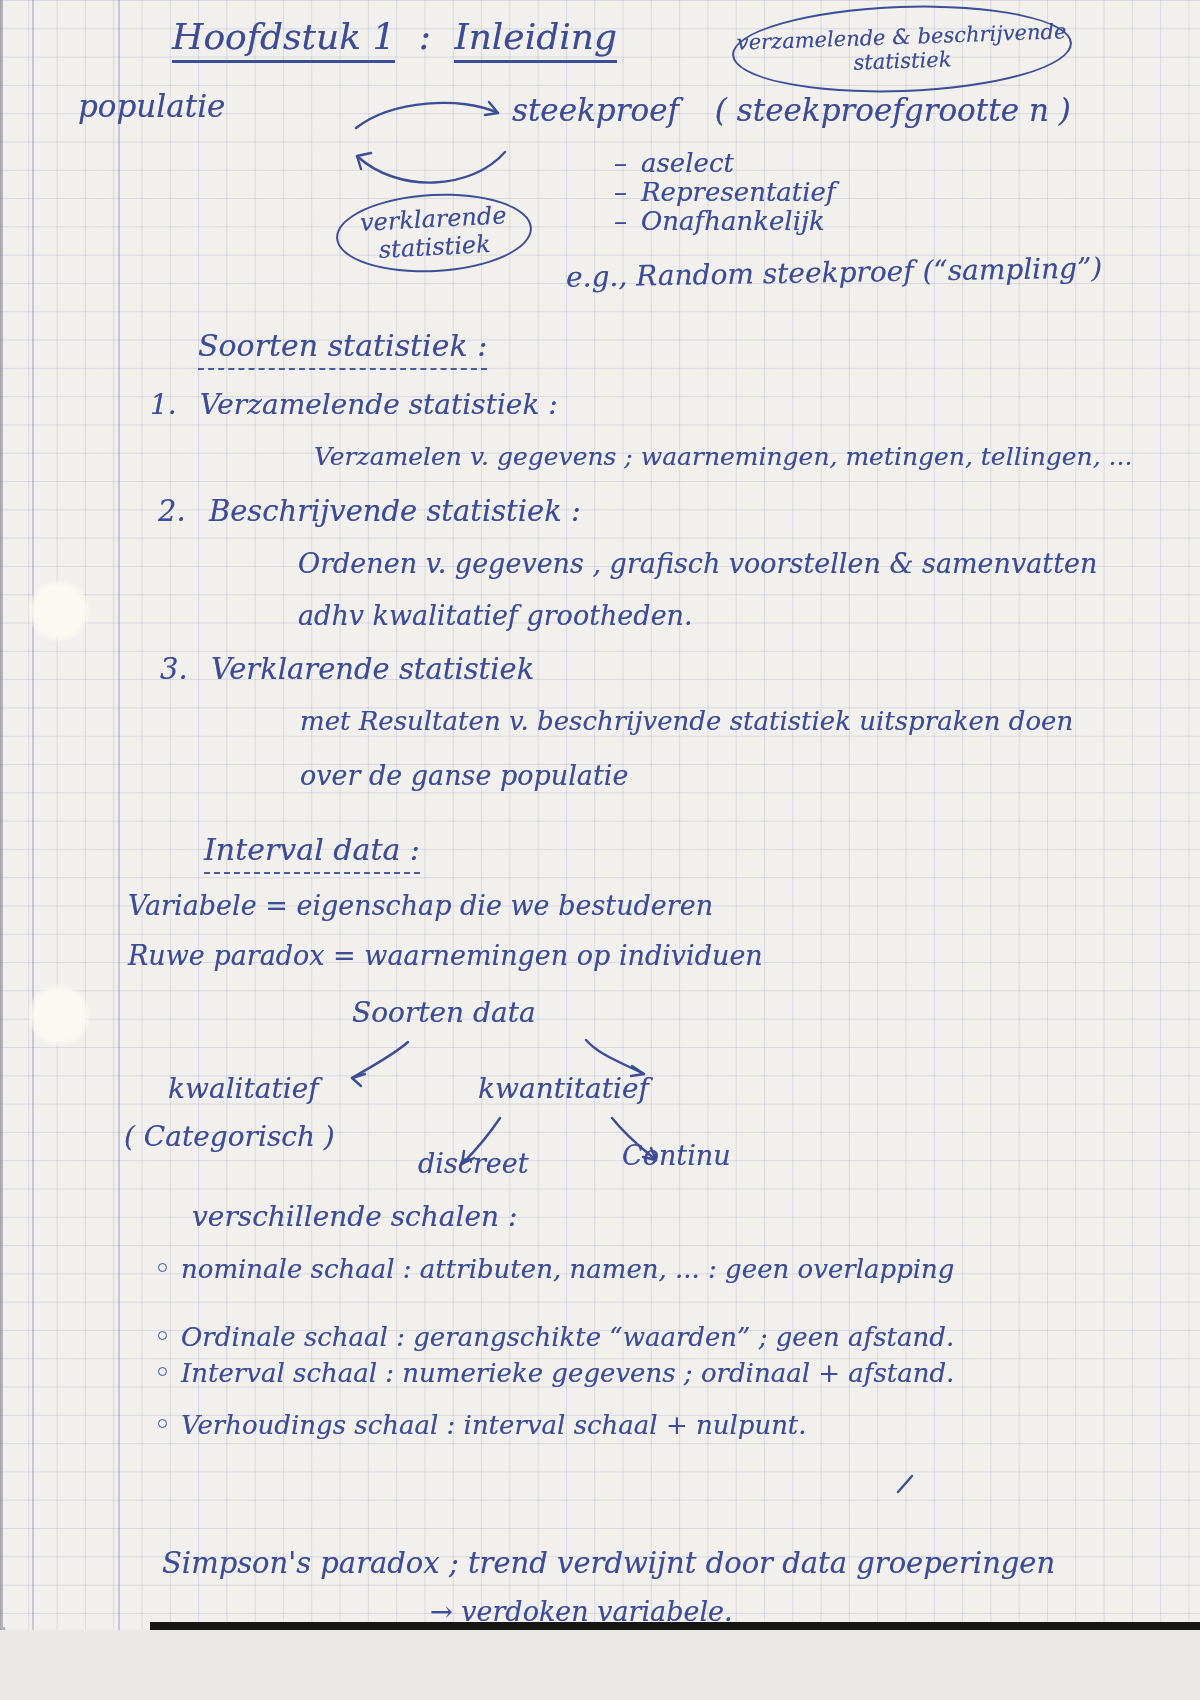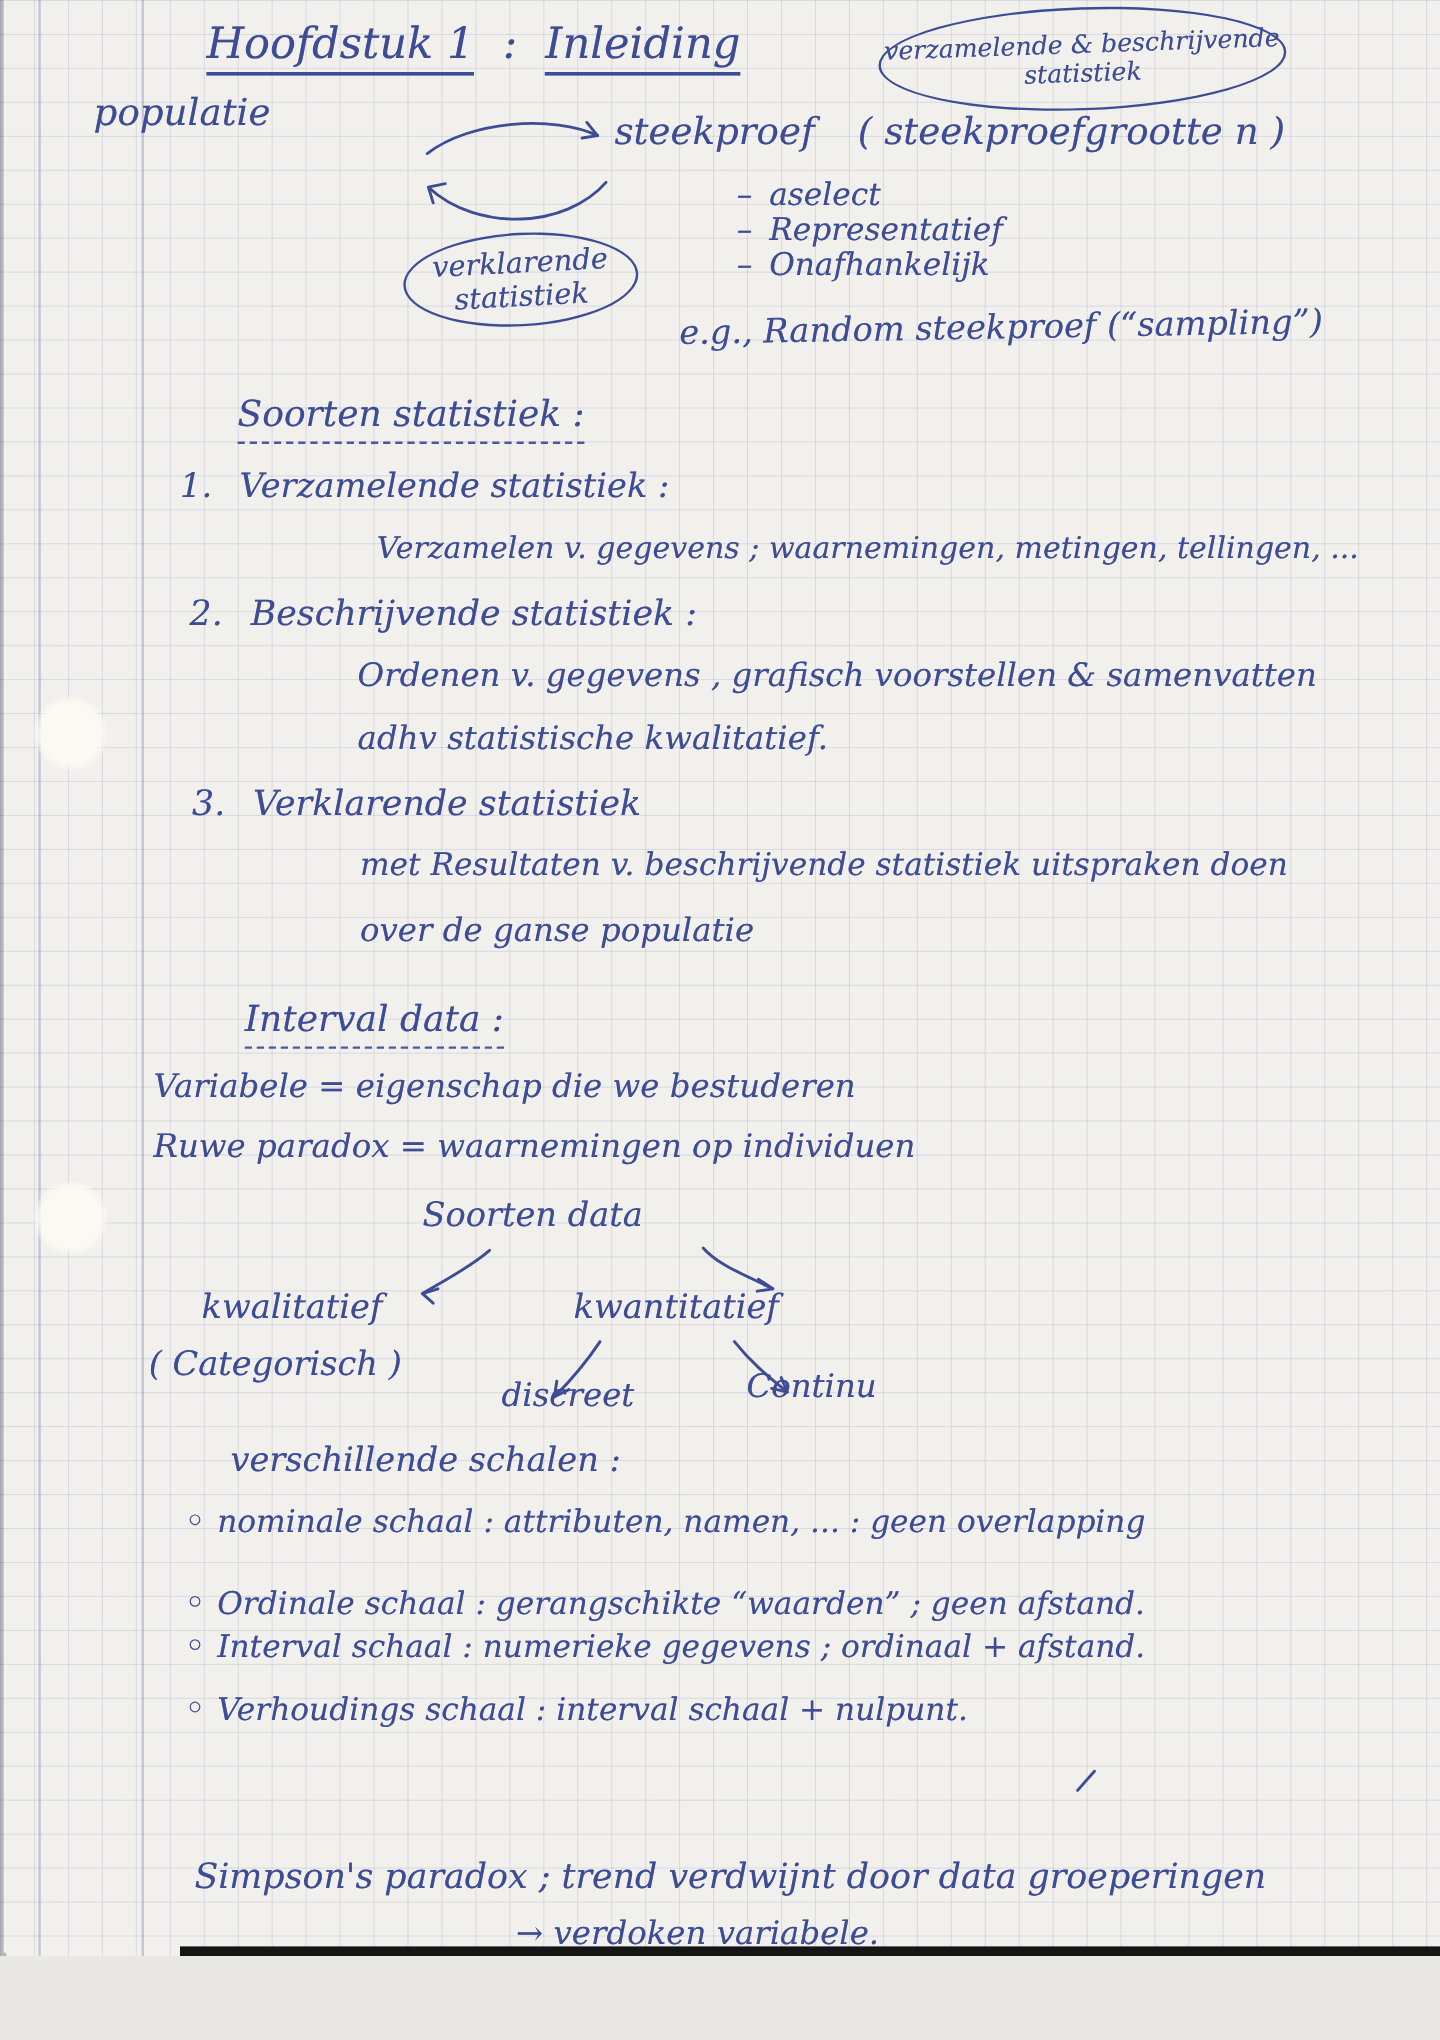--- a/index.html
+++ b/index.html
@@ -73,21 +73,21 @@
     <span class="u-solid">Inleiding</span>
   </div>
 
   <div class="bubble" style="left:732px;top:6px;width:336px;height:82px;transform:rotate(-2deg);">
     <div class="bubble-text">
       <span class="hw" style="position:static;font-size:21px;">verzamelende &amp; beschrijvende</span>
       <span class="hw" style="position:static;font-size:21px;">statistiek</span>
     </div>
   </div>
 
-  <div class="hw" style="left:78px;top:76px;font-size:31px;">populatie</div>
+  <div class="hw" style="left:78px;top:88px;font-size:31px;">populatie</div>
   <div class="hw" style="left:512px;top:92px;font-size:31px;">
     <span>steekproef</span>
     <span style="margin-left:26px;">( steekproefgrootte n )</span>
   </div>
 
   <div class="bubble" style="left:336px;top:194px;width:192px;height:74px;transform:rotate(-3deg);">
     <div class="bubble-text">
       <span class="hw" style="position:static;font-size:24px;">verklarende</span>
       <span class="hw" style="position:static;font-size:24px;">statistiek</span>
     </div>
@@ -116,21 +116,21 @@
     <span>1.</span>
     <span style="margin-left:14px;font-style:italic;">Verzamelende statistiek  :</span>
   </div>
   <div class="hw" style="left:314px;top:442px;font-size:25px;">Verzamelen v. gegevens ; waarnemingen, metingen, tellingen, ...</div>
 
   <div class="hw" style="left:158px;top:494px;font-size:29px;">
     <span>2.</span>
     <span style="margin-left:14px;">Beschrijvende statistiek :</span>
   </div>
   <div class="hw" style="left:298px;top:548px;font-size:27px;">Ordenen v. gegevens , grafisch voorstellen &amp; samenvatten</div>
-  <div class="hw" style="left:298px;top:600px;font-size:27px;">adhv  statistische kwalitatief.</div>
+  <div class="hw" style="left:298px;top:600px;font-size:27px;">adhv  kwalitatief grootheden.</div>
 
   <div class="hw" style="left:160px;top:652px;font-size:29px;">
     <span>3.</span>
     <span style="margin-left:14px;">Verklarende statistiek</span>
   </div>
   <div class="hw" style="left:300px;top:706px;font-size:26px;">met Resultaten v. beschrijvende statistiek uitspraken doen</div>
   <div class="hw" style="left:300px;top:760px;font-size:27px;">over de ganse populatie</div>
 
   <div class="hw" style="left:204px;top:832px;font-size:30px;">
     <span class="u-dash">Interval data :</span>

